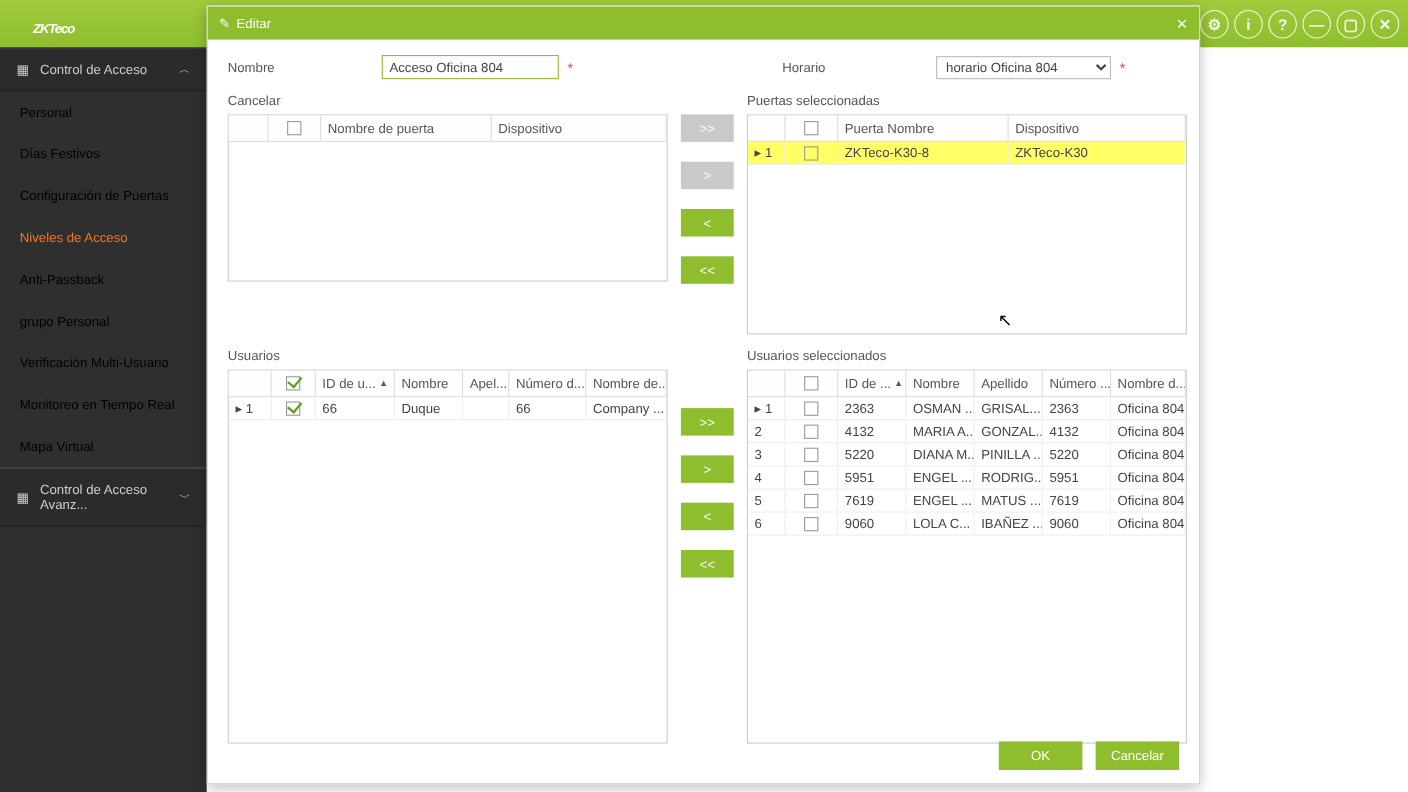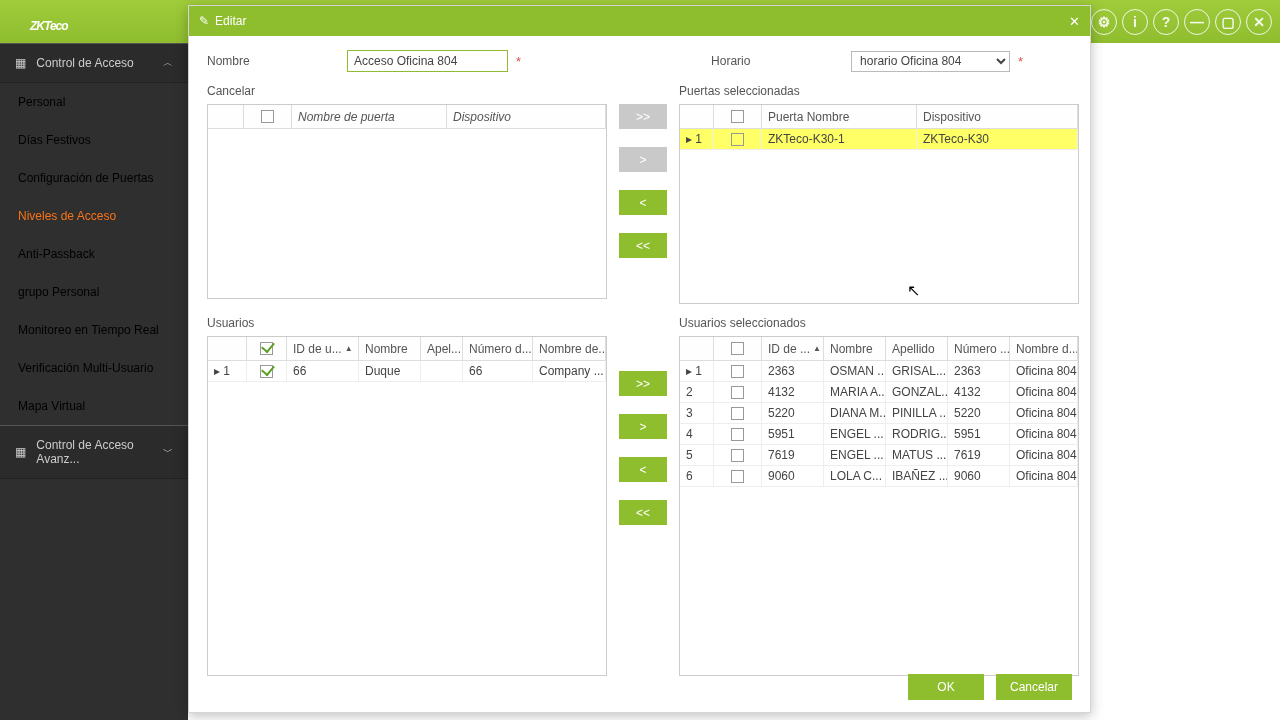--- a/index.html
+++ b/index.html
@@ -22,21 +22,21 @@
 .dlg-body{padding:14px 18px;}
 .row{display:flex;align-items:center;margin-bottom:12px;}
 .lbl{width:140px;color:#555;}
 .input{width:161px;height:22px;border:1px solid #8fbb32;padding:0 6px;color:#444;}
 .star{color:#d9534f;margin-left:8px;font-size:13px;}
 .lbl2{margin-left:190px;width:140px;color:#555;}
 .select{width:159px;height:21px;border:1px solid #bbb;background:#fff;color:#444;padding:0 4px;}
 .section-lbl{color:#555;margin-bottom:6px;}
 .two-col{display:flex;gap:12px;}
 .box{border:1px solid #ccc;background:#fff;}
-.box.left{width:400px;height:195px;font-style:italic;}
+.box.left{width:400px;height:152px;}
 .box.right{width:400px;height:200px;}
 .box.leftU{width:400px;height:340px;}
 .box.rightU{width:400px;height:340px;}
 .mid-btns{display:flex;flex-direction:column;gap:18px;justify-content:flex-start;padding-top:20px;}
 .mbtn{width:48px;height:25px;background:#8ebd2e;color:#fff;border:none;display:flex;align-items:center;justify-content:center;cursor:pointer;font-size:12px;}
 .mbtn.dim{background:#c9c9c9;}
 .grid-head{display:flex;height:24px;background:#fefefe;border-bottom:1px solid #ddd;}
 .gh{border-right:1px solid #ddd;padding:4px 6px;color:#555;overflow:hidden;white-space:nowrap;text-overflow:ellipsis;display:flex;align-items:center;}
 .grow{display:flex;height:21px;border-bottom:1px solid #eee;}
 .gc{border-right:1px solid #eee;padding:2px 6px;color:#444;overflow:hidden;white-space:nowrap;text-overflow:ellipsis;display:flex;align-items:center;}
@@ -69,22 +69,22 @@
     <span>▦</span>
     <span>Control de Acceso</span>
       <span class="chev">︿</span>
   </div>
   <div class="side-sub">Personal</div>
   <div class="side-sub">Días Festivos</div>
   <div class="side-sub">Configuración de Puertas</div>
   <div class="side-sub active">Niveles de Acceso</div>
   <div class="side-sub">Anti-Passback</div>
   <div class="side-sub">grupo Personal</div>
+  <div class="side-sub">Verificación Multi-Usuario</div>
   <div class="side-sub">Monitoreo en Tiempo Real</div>
-  <div class="side-sub">Verificación Multi-Usuario</div>
   <div class="side-sub">Mapa Virtual</div>
   <div class="side-item side-head">
     <span>▦</span>
     <span>Control de Acceso Avanz...</span>
       <span class="chev">﹀</span>
   </div>
 </div>
 
 <div class="main"></div>
 
@@ -134,21 +134,21 @@
               </div>
             <div class="gh" style="width:155px">Puerta Nombre</div>
             <div class="gh" style="flex:1">Dispositivo</div>
           </div>
           <div id="psel">
               <div class="grow hl">
    <div class="gc" style="width:34px">▸ 1</div>
    <div class="gc" style="width:48px;justify-content:center">
                   <span class="cb"></span>
                 </div>
-   <div class="gc" style="width:155px">ZKTeco-K30-1</div>
+   <div class="gc" style="width:155px">ZKTeco-K30-8</div>
    <div class="gc" style="flex:1">ZKTeco-K30</div>
   </div>
             </div>
         </div>
       </div>
     </div>
 
     <div style="height:12px"></div>
 
     <div class="two-col">

